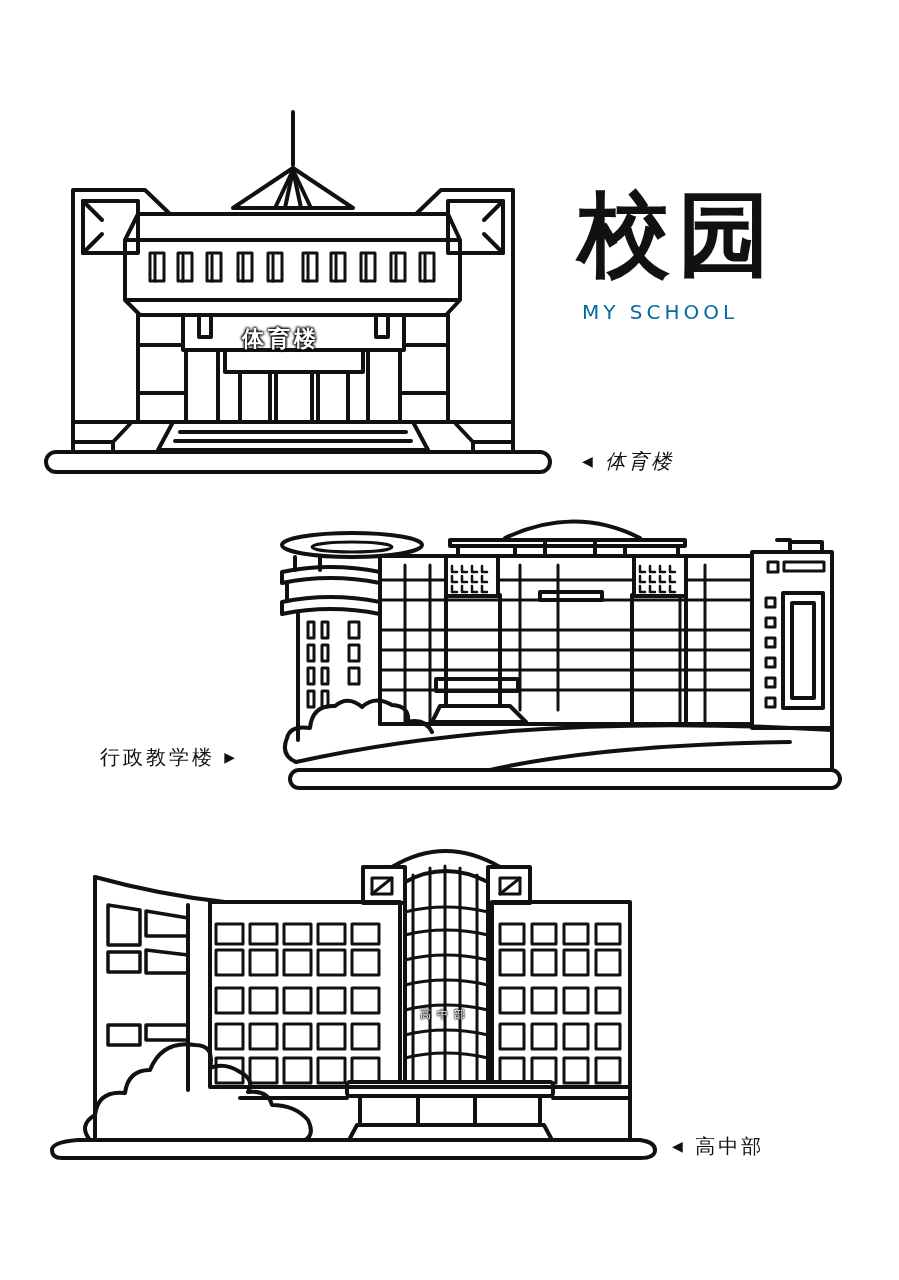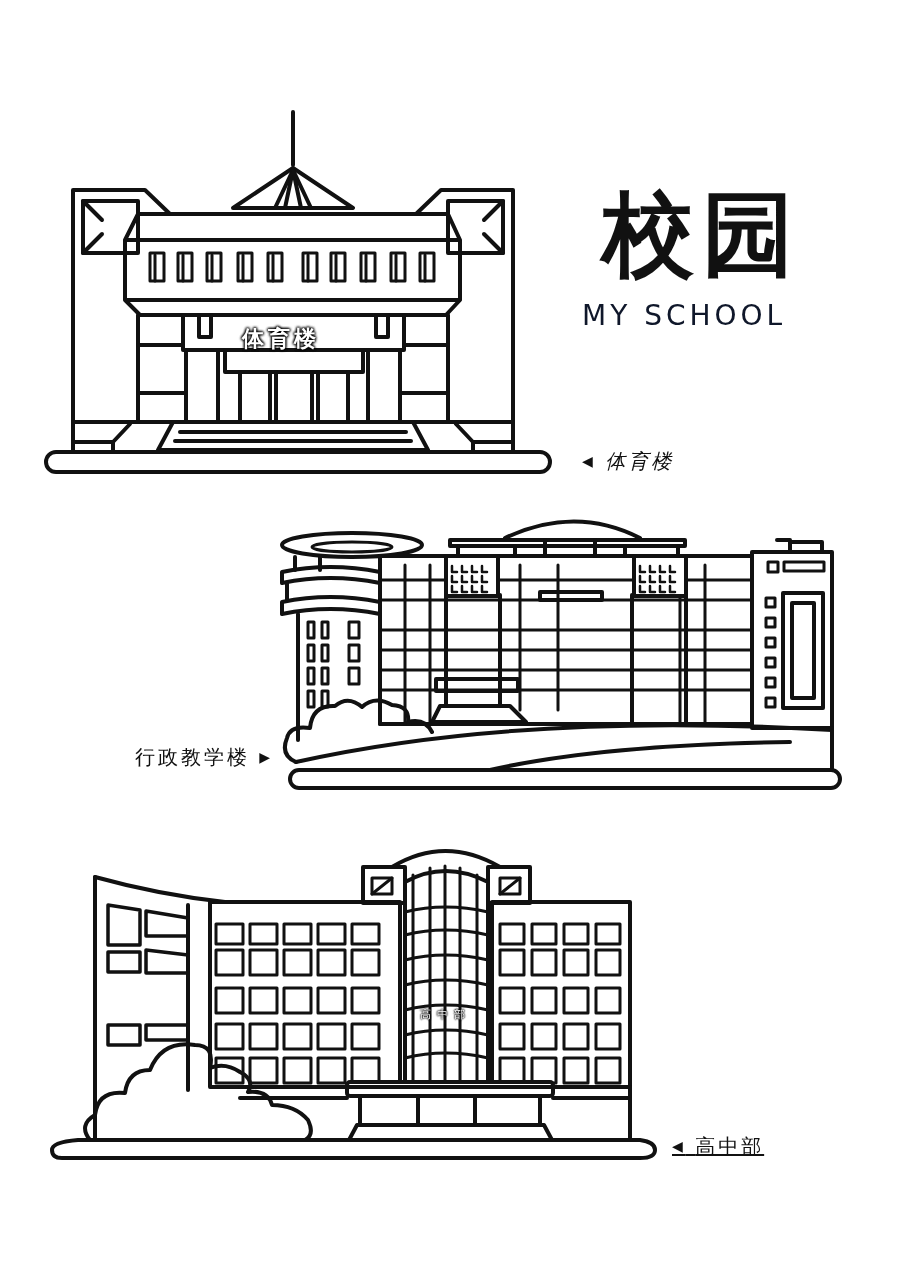--- a/index.html
+++ b/index.html
@@ -1,20 +1,20 @@
 <!DOCTYPE html>
 <html><head>
 <meta charset="utf-8">
 <style>
   html, body { margin: 0; padding: 0; background: #ffffff; }
   body { width: 899px; height: 1280px; position: relative; overflow: hidden; font-family: "DejaVu Sans", sans-serif; }
   .abs { position: absolute; }
   svg { position: absolute; left: 0; top: 0; }
-  .title-cn { left: 578px; top: 188px; font-family: "DejaVu Serif", serif; font-size: 92px; font-weight: bold; color: #111; letter-spacing: 8px; line-height: 1; margin-left: 24px; }
-  .title-en { left: 582px; top: 302px; font-family: "DejaVu Sans", sans-serif; font-size: 28px; color: #0f172a; letter-spacing: 4px; line-height: 1; }
+  .title-cn { left: 578px; top: 188px; font-family: "DejaVu Serif", serif; font-size: 92px; font-weight: bold; color: #111; letter-spacing: 8px; line-height: 1; }
+  .title-en { left: 582px; top: 302px; font-family: "DejaVu Sans", sans-serif; font-size: 20px; color: #0369a1; letter-spacing: 4px; line-height: 1; }
   .label { font-size: 20px; color: #111; letter-spacing: 3px; line-height: 1; white-space: nowrap; }
   .tri { font-size: 14px; vertical-align: 2px; }
   .sign { font-weight: bold; color: #fff; -webkit-text-stroke: 0; text-shadow: 0 0 3px #000, 0 0 3px #000, 0 0 3px #000, 0 0 3px #000; font-size: 22px; letter-spacing: 4px; }
   .sign-small { color: #fff; font-size: 11px; text-shadow: 0 0 2px #000, 0 0 2px #000, 0 0 2px #000; letter-spacing: 6px; }
 </style>
 </head>
 <body>
 
 <div class="abs title-cn">校园</div>
 <div class="abs title-en">MY SCHOOL</div>
@@ -195,21 +195,21 @@
 
     <path d="M296,762 Q520,712 832,730"></path>
     <path d="M490,770 Q600,745 790,742"></path>
     <line x1="832" y1="728" x2="832" y2="770"></line>
 
     <path d="M296,762 Q280,755 287,738 Q290,725 310,728 Q312,705 335,706 Q348,695 362,707 Q375,695 392,705 Q410,706 408,722 Q425,718 432,732"></path>
 
     <rect x="290" y="770" width="550" height="18" rx="9"></rect>
   </svg>
 </div>
-<div class="abs label" style="left:100px;top:747px;margin-left:35px;">
+<div class="abs label" style="left:100px;top:747px;">
   <span>行政教学楼</span>
   <span class="tri">▶</span>
 </div>
 
 <div class="abs" style="left:0;top:0;width:899px;height:1200px;">
   <svg width="899" height="1200" viewBox="0 0 899 1200" fill="none" stroke="#111" stroke-width="4" stroke-linejoin="round" stroke-linecap="round">
 
     <path d="M95,877 Q160,895 225,902 L395,902"></path>
     <line x1="95" y1="877" x2="95" y2="1140"></line>
     <line x1="188" y1="905" x2="188" y2="1090"></line>
@@ -308,16 +308,16 @@
     <line x1="240" y1="1098" x2="347" y2="1098"></line>
     <line x1="553" y1="1098" x2="630" y2="1098"></line>
     <line x1="630" y1="1087" x2="630" y2="1140"></line>
 
     <path d="M90,1140 Q78,1125 95,1115 Q98,1090 125,1093 Q128,1070 150,1070 Q162,1040 195,1045 Q215,1045 210,1068 Q225,1062 240,1072 Q255,1080 248,1092 Q268,1090 272,1105 Q295,1105 308,1120 Q315,1135 305,1140"></path>
 
     <path d="M78,1140 L640,1140 Q655,1142 655,1150 Q655,1158 640,1158 L62,1158 Q52,1158 52,1150 Q52,1142 78,1140 Z"></path>
   </svg>
   <div class="abs sign-small" style="left:420px;top:1007px;">高中部</div>
 </div>
-<div class="abs label" style="left:672px;top:1136px;text-decoration:underline;">
+<div class="abs label" style="left:672px;top:1136px;">
   <span class="tri">◀</span>
   <span>高中部</span>
 </div>
 
 </body></html>

